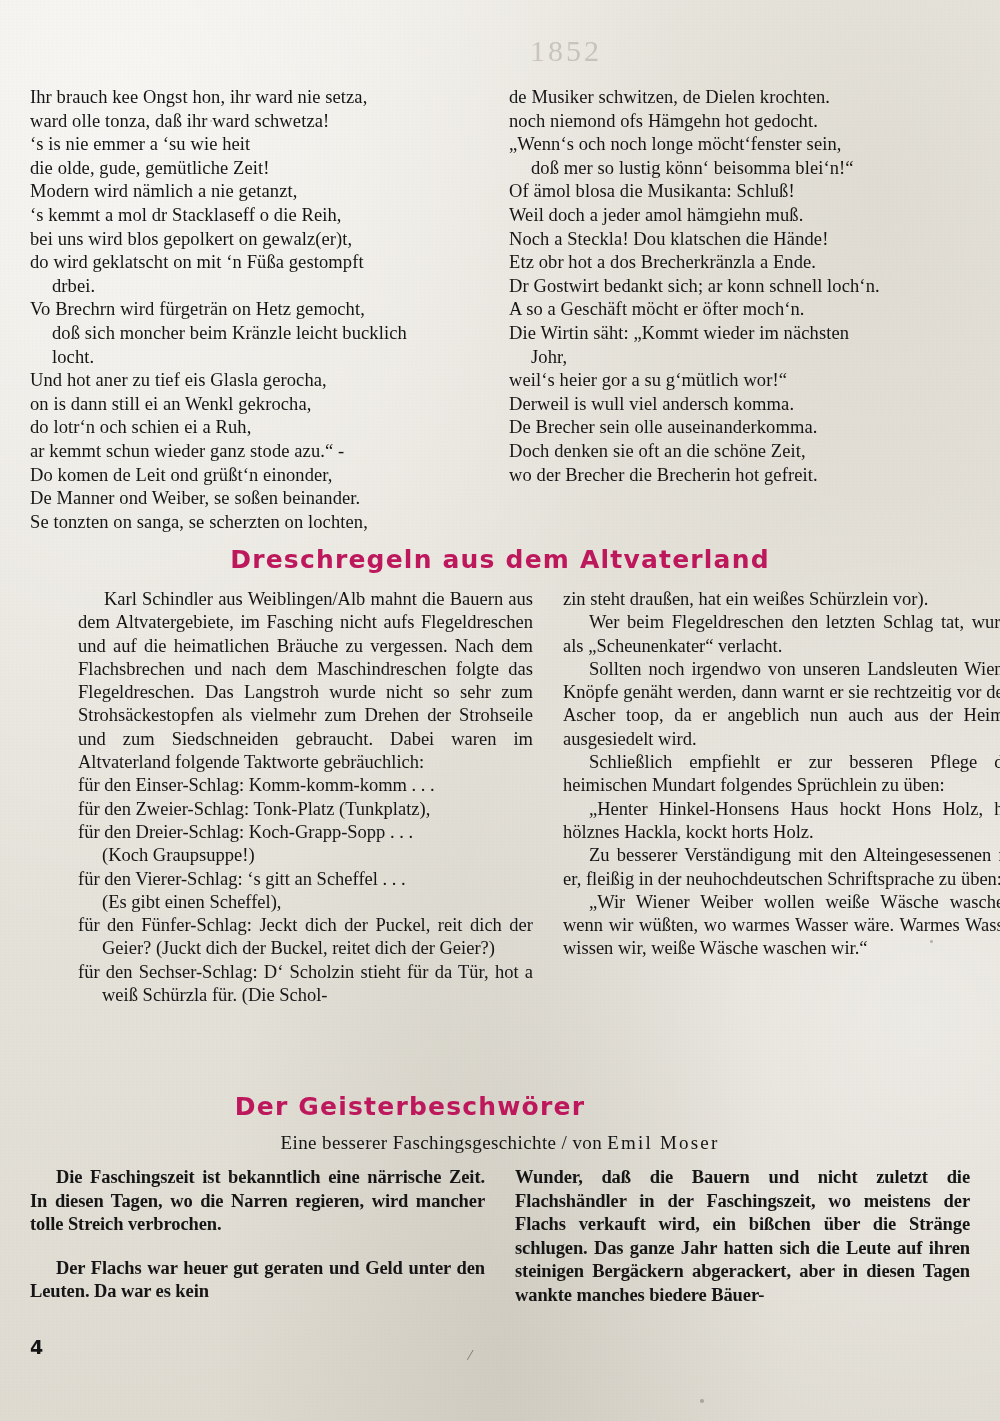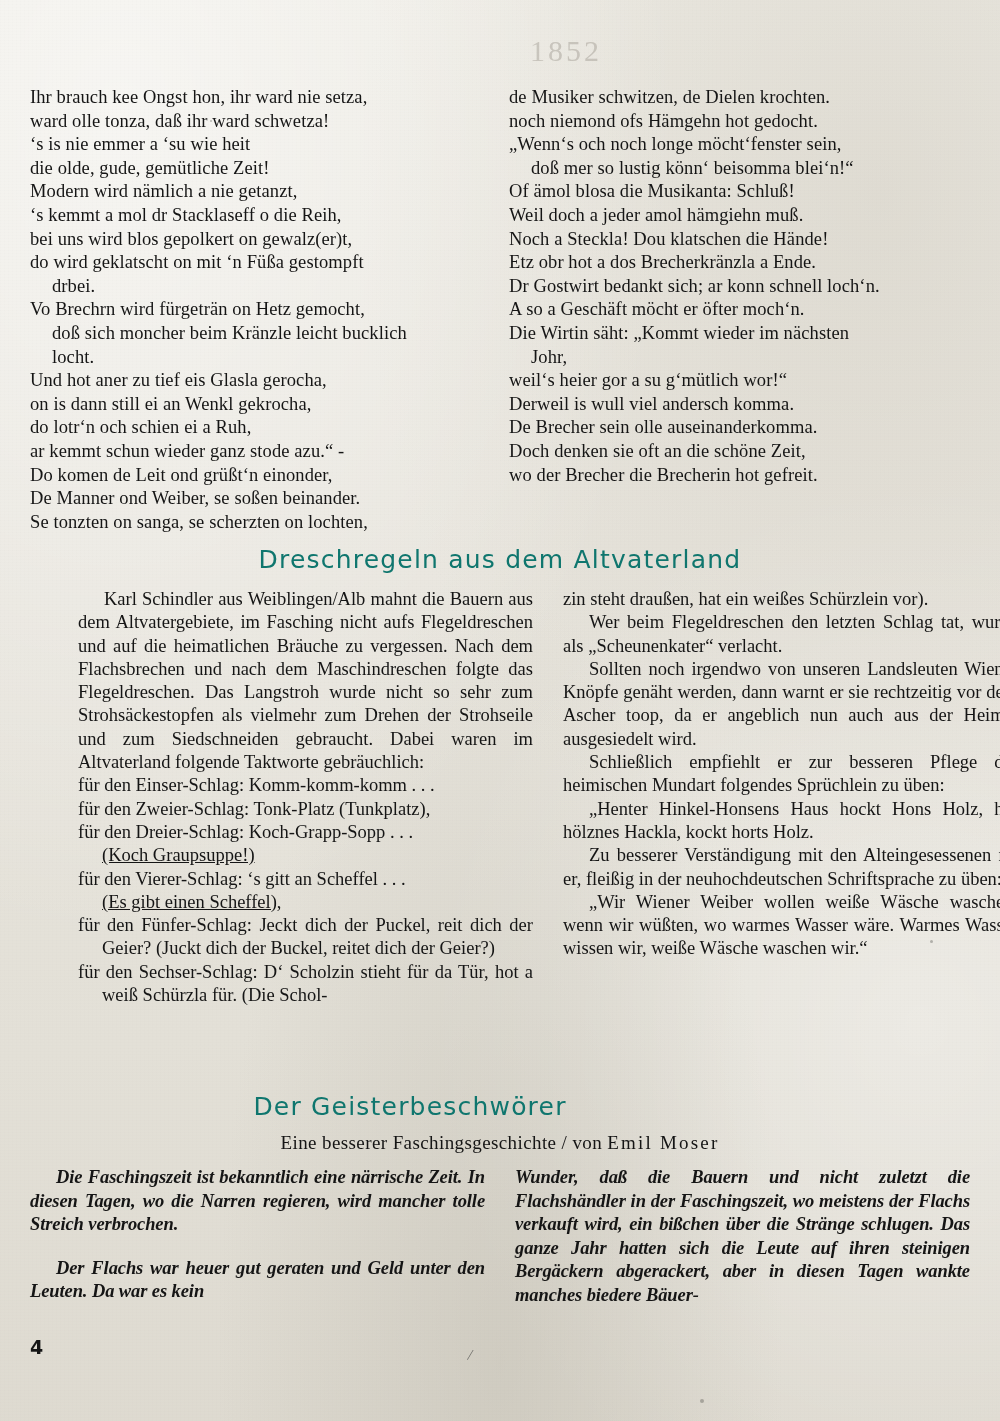--- a/index.html
+++ b/index.html
@@ -69,24 +69,24 @@
     white-space: nowrap;
   }
   .verse .ind {
     padding-left: 22px;
   }
 
   
   .section-head {
     text-align: center;
     font-family: "DejaVu Sans", sans-serif;
-    font-weight: normal;
+    font-weight: bold;
     font-size: 25px;
     letter-spacing: 1.2px;
-    color: #0f766e;
+    color: #be185d;
   }
   .head-dreschregeln {
     position: absolute;
     top: 545px;
     left: 0;
     width: 1000px;
   }
   .head-geister {
     position: absolute;
     top: 1092px;
@@ -127,39 +127,37 @@
   }
   .body-just p.first {
     text-indent: 26px;
   }
   .hang {
     padding-left: 24px;
     text-indent: -24px;
   }
   .hang2 {
     padding-left: 24px;
-    text-decoration: underline;
   }
 
   
   .cols3 {
     position: absolute;
     top: 1166px;
     left: 30px;
     width: 940px;
     display: flex;
     gap: 30px;
   }
   .bold-body {
     font-size: 18.5px;
     line-height: 23.6px;
     text-align: justify;
     font-weight: bold;
     letter-spacing: -0.1px;
-    font-style: italic;
   }
   .bold-body p {
     margin: 0;
   }
   .bold-body p.gap {
     margin-top: 20px;
   }
   .bold-body p.first {
     text-indent: 26px;
   }

